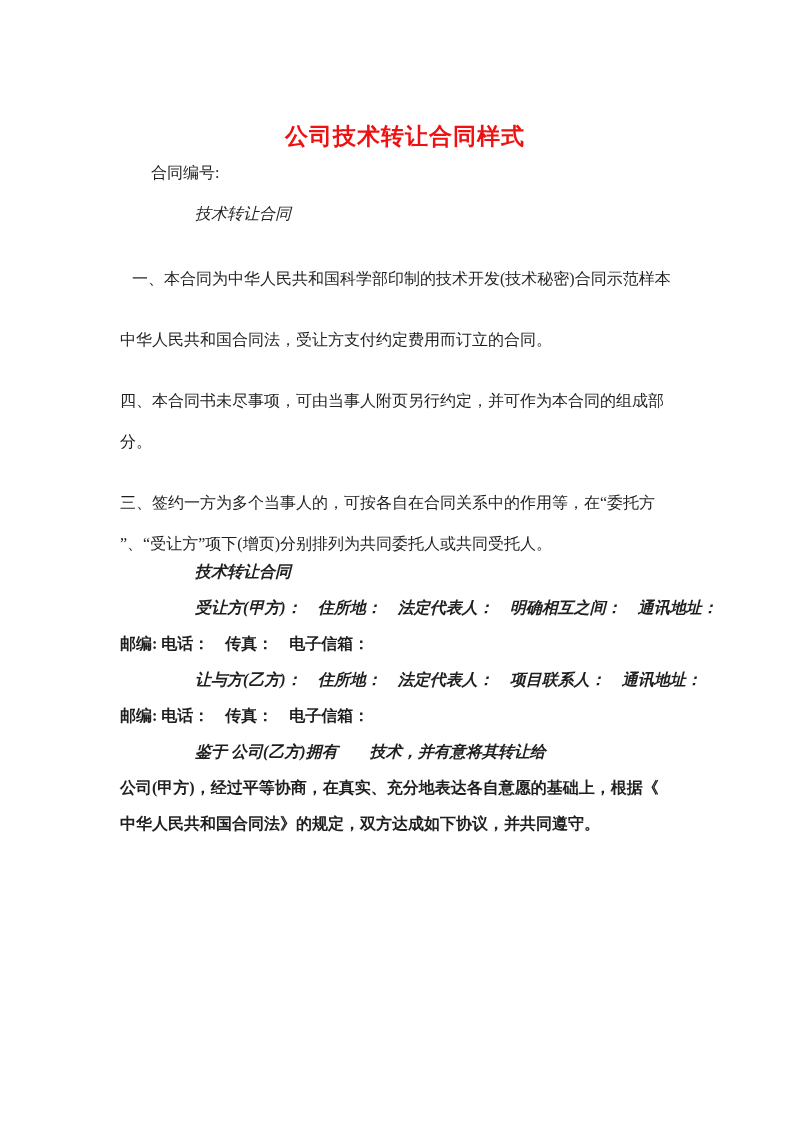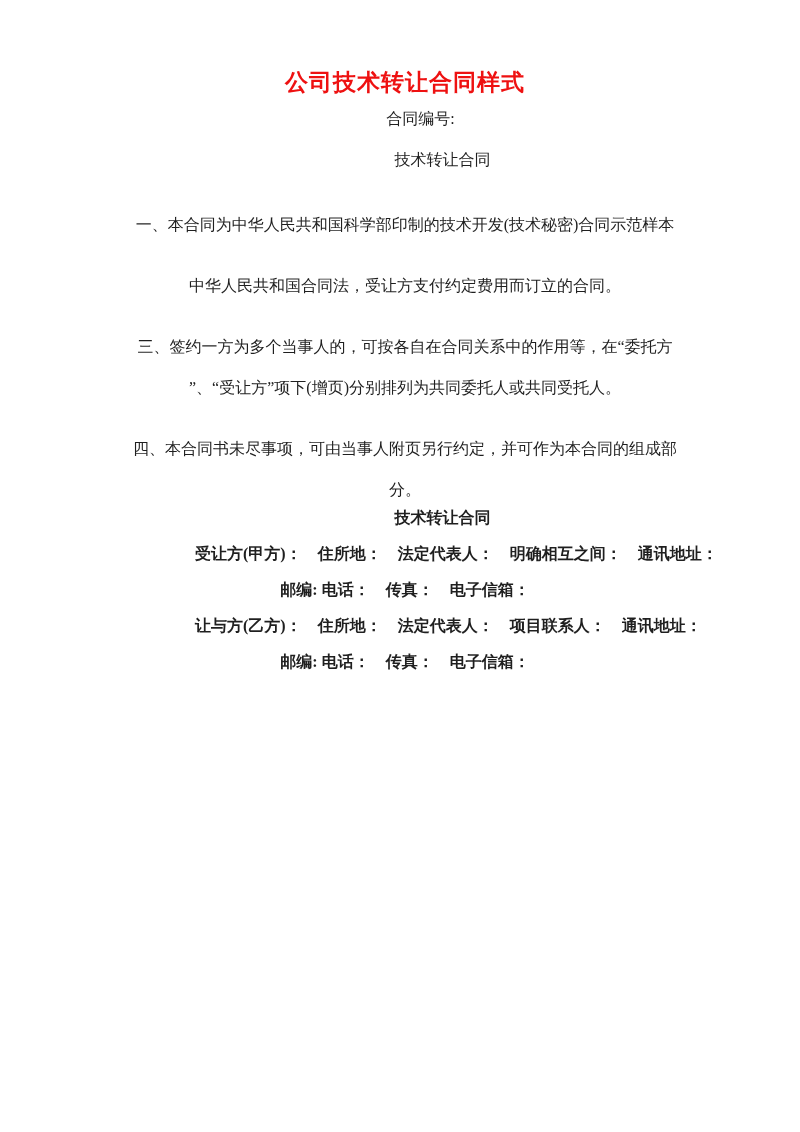--- a/index.html
+++ b/index.html
@@ -7,41 +7,40 @@
     position: relative;
     width: 800px;
     height: 1132px;
     background: #ffffff;
     overflow: hidden;
     font-family: "Liberation Serif", "DejaVu Serif", serif;
     color: #1f1f1f;
   }
   .content {
     box-sizing: border-box;
-    padding: 66px 110px 0 120px;
+    padding: 120px 110px 0 120px;
   }
   .title {
     margin: 0;
     font-family: "Liberation Sans", "DejaVu Sans", sans-serif;
     font-size: 23px;
     font-weight: bold;
     line-height: 32px;
     text-align: center;
     letter-spacing: 1px;
   }
   .line {
     font-size: 16px;
     line-height: 41px;
     white-space: nowrap;
-    text-align: center;
   }
   .indent-sm { padding-left: 31px; }
-  .indent-lg { padding-left: 75px; }
+  .indent-lg { padding-left: 75px; font-style: italic; }
   .para { margin-top: 20px; }
-  .para-first { margin-top: 24px; }
+  .para-first { margin-top: 24px; margin-left: 12px; }
   .bottom { margin-top: -10px; font-weight: bold; }
   .bottom .line { line-height: 36px; }
 </style>
 </head>
 <body>
 
 <div class="page">
   <div class="content">
 
     <h1 class="title" style="color: rgb(238, 17, 17);">公司技术转让合同样式</h1>
@@ -53,39 +52,44 @@
 
     <div class="para para-first">
       <div class="line">一、本合同为中华人民共和国科学部印制的技术开发(技术秘密)合同示范样本</div>
     </div>
 
     <div class="para">
       <div class="line">中华人民共和国合同法，受让方支付约定费用而订立的合同。</div>
     </div>
 
     <div class="para">
-      <div class="line">三、签约一方为多个当事人的，可按各自在合同关系中的作用等，在“委托方</div>
-      <div class="line">”、“受让方”项下(增页)分别排列为共同委托人或共同受托人。</div>
+      <div class="line">四、本合同书未尽事项，可由当事人附页另行约定，并可作为本合同的组成部</div>
+      <div class="line">分。</div>
     </div>
 
     <div class="para">
-      <div class="line">四、本合同书未尽事项，可由当事人附页另行约定，并可作为本合同的组成部</div>
-      <div class="line">分。</div>
+      <div class="line">三、签约一方为多个当事人的，可按各自在合同关系中的作用等，在“委托方</div>
+      <div class="line">”、“受让方”项下(增页)分别排列为共同委托人或共同受托人。</div>
     </div>
 
 
     <div class="bottom">
       <div class="line indent-lg">技术转让合同</div>
 
       <div>
         <div class="line indent-lg">受让方(甲方)：　住所地：　法定代表人：　明确相互之间：　通讯地址：</div>
         <div class="line">邮编: 电话：　传真：　电子信箱：</div>
       </div>
 
       <div>
         <div class="line indent-lg">让与方(乙方)：　住所地：　法定代表人：　项目联系人：　通讯地址：</div>
         <div class="line">邮编: 电话：　传真：　电子信箱：</div>
       </div>
 
+      <div>
+        <div class="line indent-lg">鉴于 公司(乙方)拥有　　技术，并有意将其转让给</div>
+        <div class="line">公司(甲方)，经过平等协商，在真实、充分地表达各自意愿的基础上，根据《</div>
+        <div class="line">中华人民共和国合同法》的规定，双方达成如下协议，并共同遵守。</div>
+      </div>
     </div>
 
   </div>
 </div>
 
 </body></html>

